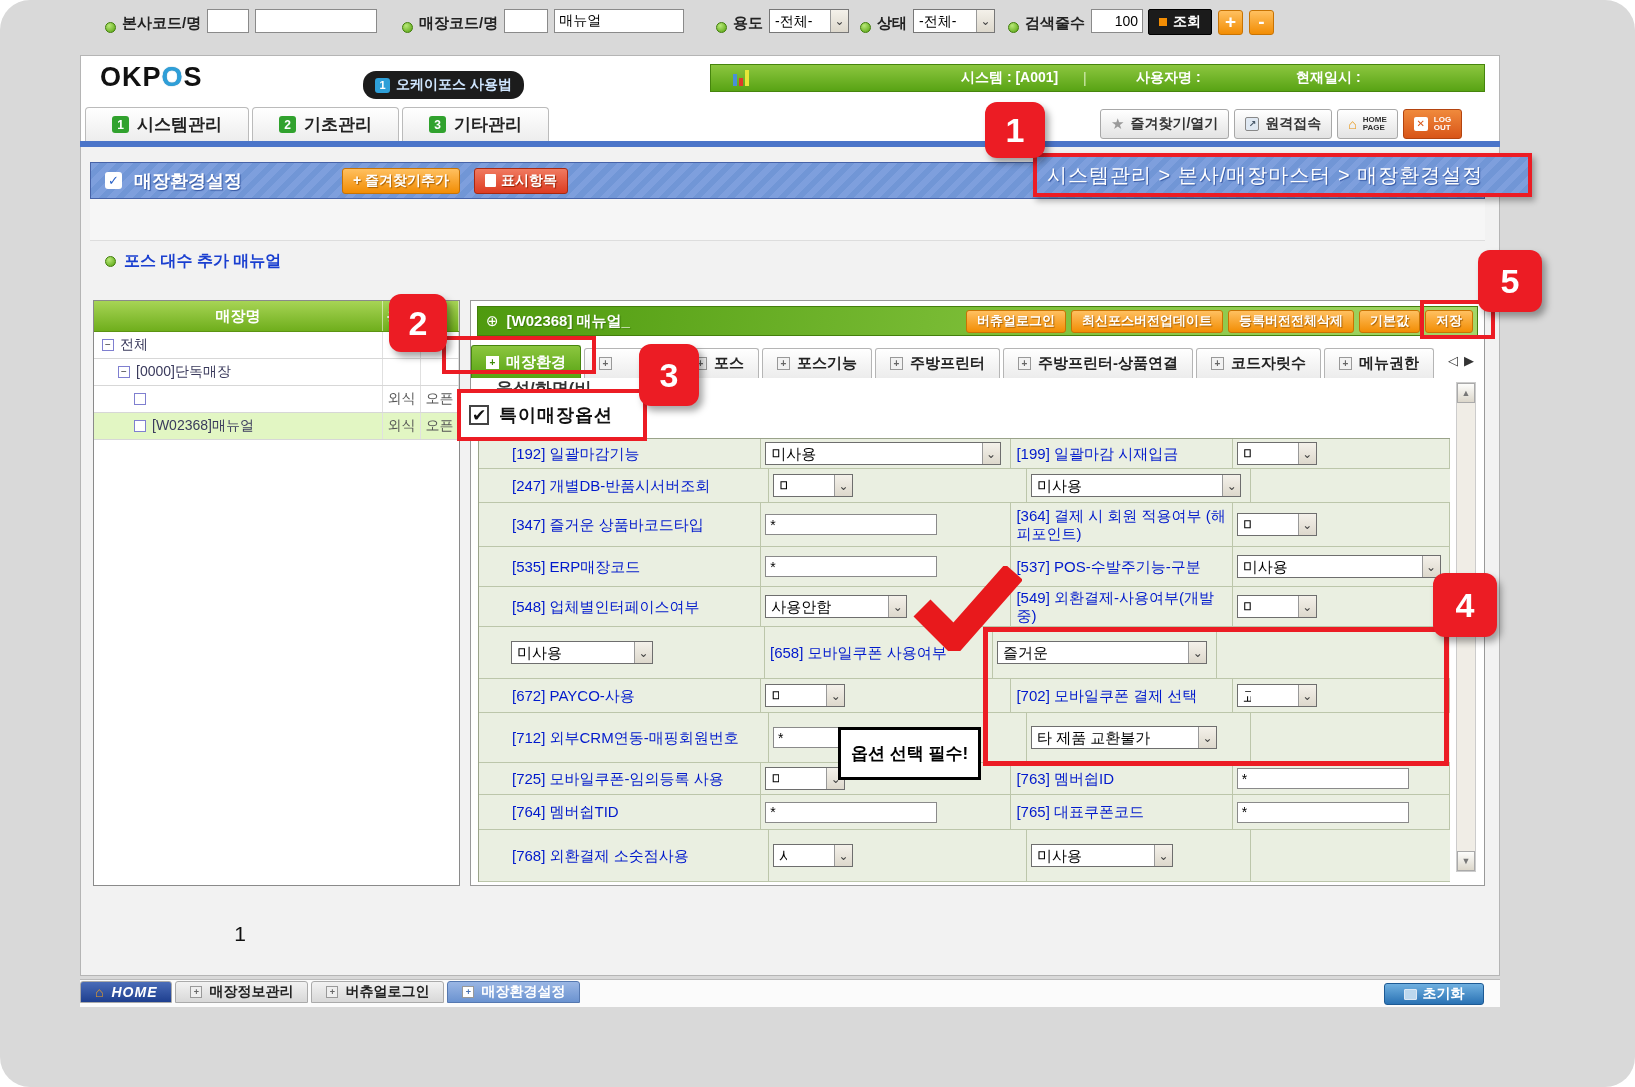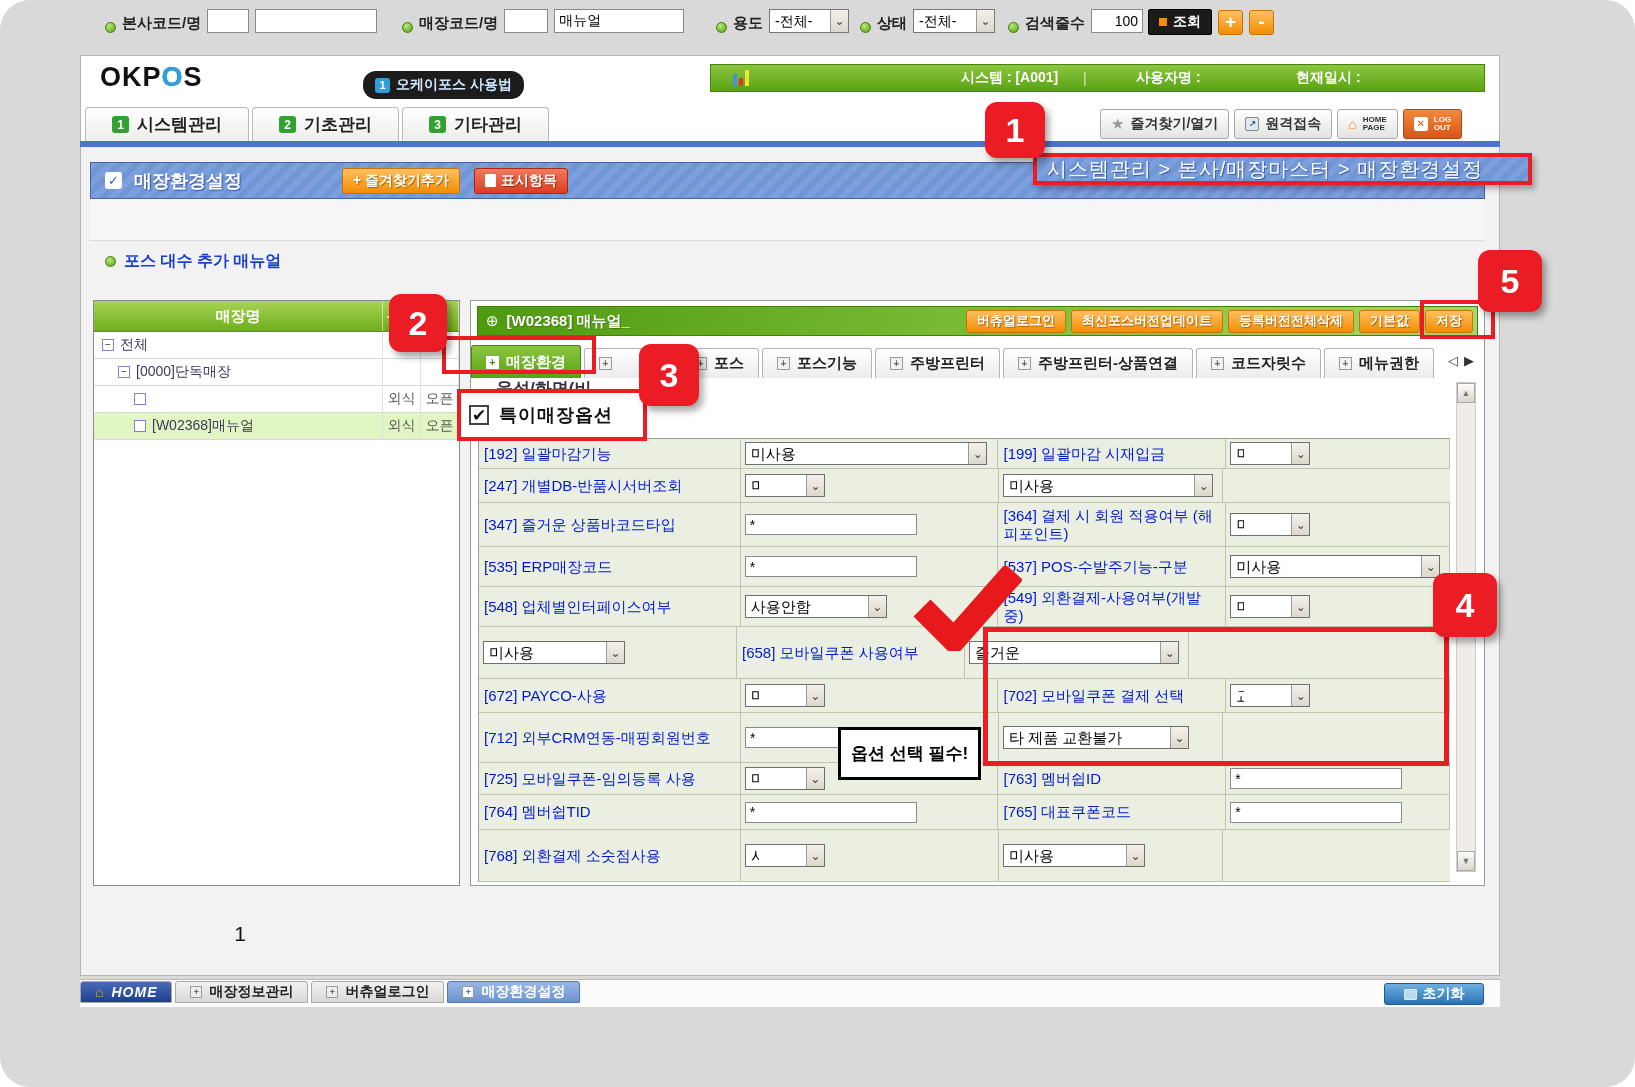--- a/index.html
+++ b/index.html
@@ -85,21 +85,21 @@
   .ptabs { position:absolute; left:0px; top:44px; display:flex; gap:3px; align-items:flex-end; }
   .ptab { height:30px; background:linear-gradient(#fff,#ececec); border:1px solid #b5b5b5; border-bottom:none; border-radius:3px 3px 0 0; display:flex; align-items:center; gap:7px; padding:0 14px; font-size:15px; font-weight:bold; color:#222; }
   .ptab .psq { width:13px; height:13px; border:1px solid #999; background:#f2f2f2; color:#666; font-size:10px; line-height:11px; text-align:center; }
   .ptab.active { background:linear-gradient(#8cc63f,#58a314); border-color:#46850d; color:#fff; height:33px; }
   .ptab.active .psq { background:#fff; color:#3d8a0a; border-color:#fff; }
   .tab-arrows { position:absolute; right:10px; top:52px; font-size:13px; color:#333; display:flex; gap:6px; }
   .clipped-frag { position:absolute; left:25px; top:76px; width:220px; height:15px; overflow:hidden; font-size:17px; font-weight:bold; color:#333; }
 
   
   .settings { position:absolute; left:478px; top:438px; width:972px; border-top:1px solid #9aa38a; border-left:1px solid #9aa38a; background:#eaefe1; }
-  .srow { display:flex; border-bottom:1px solid #bcc6aa; }
+  .srow { display:flex; border-bottom:1px solid #bcc6aa;padding-left:28px; }
   .scell { border-right:1px solid #bcc6aa; display:flex; align-items:center; }
   .scell.slab { padding:2px 5px; font-size:15px; color:#0019cc; line-height:1.2; }
   .scell.c-l1 { width:262px; } .scell.c-v1 { width:258px; } .scell.c-l2 { width:228px; } .scell.c-v2 { width:224px; }
   .scell.sctl { padding-left:4px; }
   .fsel { height:23px; border:1px solid #6e6e6e; background:#fff; display:flex; align-items:stretch; font-size:15px;gap:47px; }
   .fsel .ftxt { padding:2px 5px 0 5px; white-space:nowrap; overflow:hidden; flex:1; }
   .fsel .farw { width:18px; background:linear-gradient(#f4f1ea,#ddd8cc); border-left:1px solid #999; color:#444; font-size:12px; display:flex; align-items:center; justify-content:center; flex:0 0 auto; }
   .fsel.sm { width:80px; } .fsel.md { width:142px; } .fsel.xl { width:186px; } .fsel.lg { width:96%; }
   .tinput { width:172px; height:21px; border:1px solid #8a8a8a; font-size:14px; padding:0 4px; font-family:inherit; background:#fff; }
 
@@ -116,21 +116,21 @@
   .ftab.home { background:linear-gradient(#4a6cb8,#1e3f8f); color:#fff; font-style:italic; letter-spacing:1px; }
   .ftab.home .house { color:#f0a020; font-style:normal; }
   .ftab.activef { background:linear-gradient(#9ab6e4,#6b93d0); border-color:#5578b0; color:#fff; }
   .ftab.activef .psq { background:#fff; color:#4a72b0; }
   .reset-btn { position:absolute; left:1384px; top:983px; width:100px; height:22px; background:linear-gradient(#6fb0e0,#2a72b4); border:1px solid #1d5a94; border-radius:3px; color:#fff; font-size:14px; font-weight:bold; display:flex; align-items:center; justify-content:center; gap:6px; }
   .reset-btn .mini-ic { width:13px; height:11px; border:1px solid #dce8f4; background:#bcd8ee; border-radius:1px; }
 
   
   .badge { position:absolute; background:#ec1c24; border-radius:12px; color:#fff; font-size:34px; font-weight:bold; display:flex; align-items:center; justify-content:center; box-shadow:4px 5px 7px rgba(0,0,0,.35); z-index:40; }
   .redbox { position:absolute; border:4px solid #ec1c24; z-index:30; }
-  #rb1 { left:1033px; top:153px; width:499px; height:32px; background:repeating-linear-gradient(135deg,#7e9fdd 0 6px,#7196d6 6px 12px); display:flex; align-items:center; box-shadow:3px 4px 6px rgba(0,0,0,.3); }
+  #rb1 { left:1033px; top:153px; width:499px; height:44px; background:repeating-linear-gradient(135deg,#7e9fdd 0 6px,#7196d6 6px 12px); display:flex; align-items:center; box-shadow:3px 4px 6px rgba(0,0,0,.3); }
   #rb1 .bc { color:#fff; font-size:20px; padding-left:10px; text-shadow:1px 1px 1px #3355a0; letter-spacing:1px; }
   #rb4 { left:983px; top:627px; width:466px; height:139px; border-width:5px; }
   #rb5 { left:1420px; top:300px; width:75px; height:39px; }
   #rb2 { left:442px; top:336px; width:154px; height:38px; }
   #rb3 { left:457px; top:389px; width:190px; height:52px; background:#fff; display:flex; align-items:center; gap:10px; padding-left:8px; }
   #rb3 .bigcbx { width:20px; height:20px; border:2px solid #444; background:#fff; color:#111; font-size:17px; font-weight:bold; line-height:18px; text-align:center; }
   #rb3 .bl { font-size:18px; font-weight:bold; color:#111; letter-spacing:1px; }
   .red-check { position:absolute; left:912px; top:566px; z-index:35; }
   .tooltip { position:absolute; left:838px; top:727px; background:#fff; border:3px solid #000; font-size:17px; font-weight:bold; color:#000; padding:12px 10px; z-index:36; white-space:nowrap; }
 </style>

